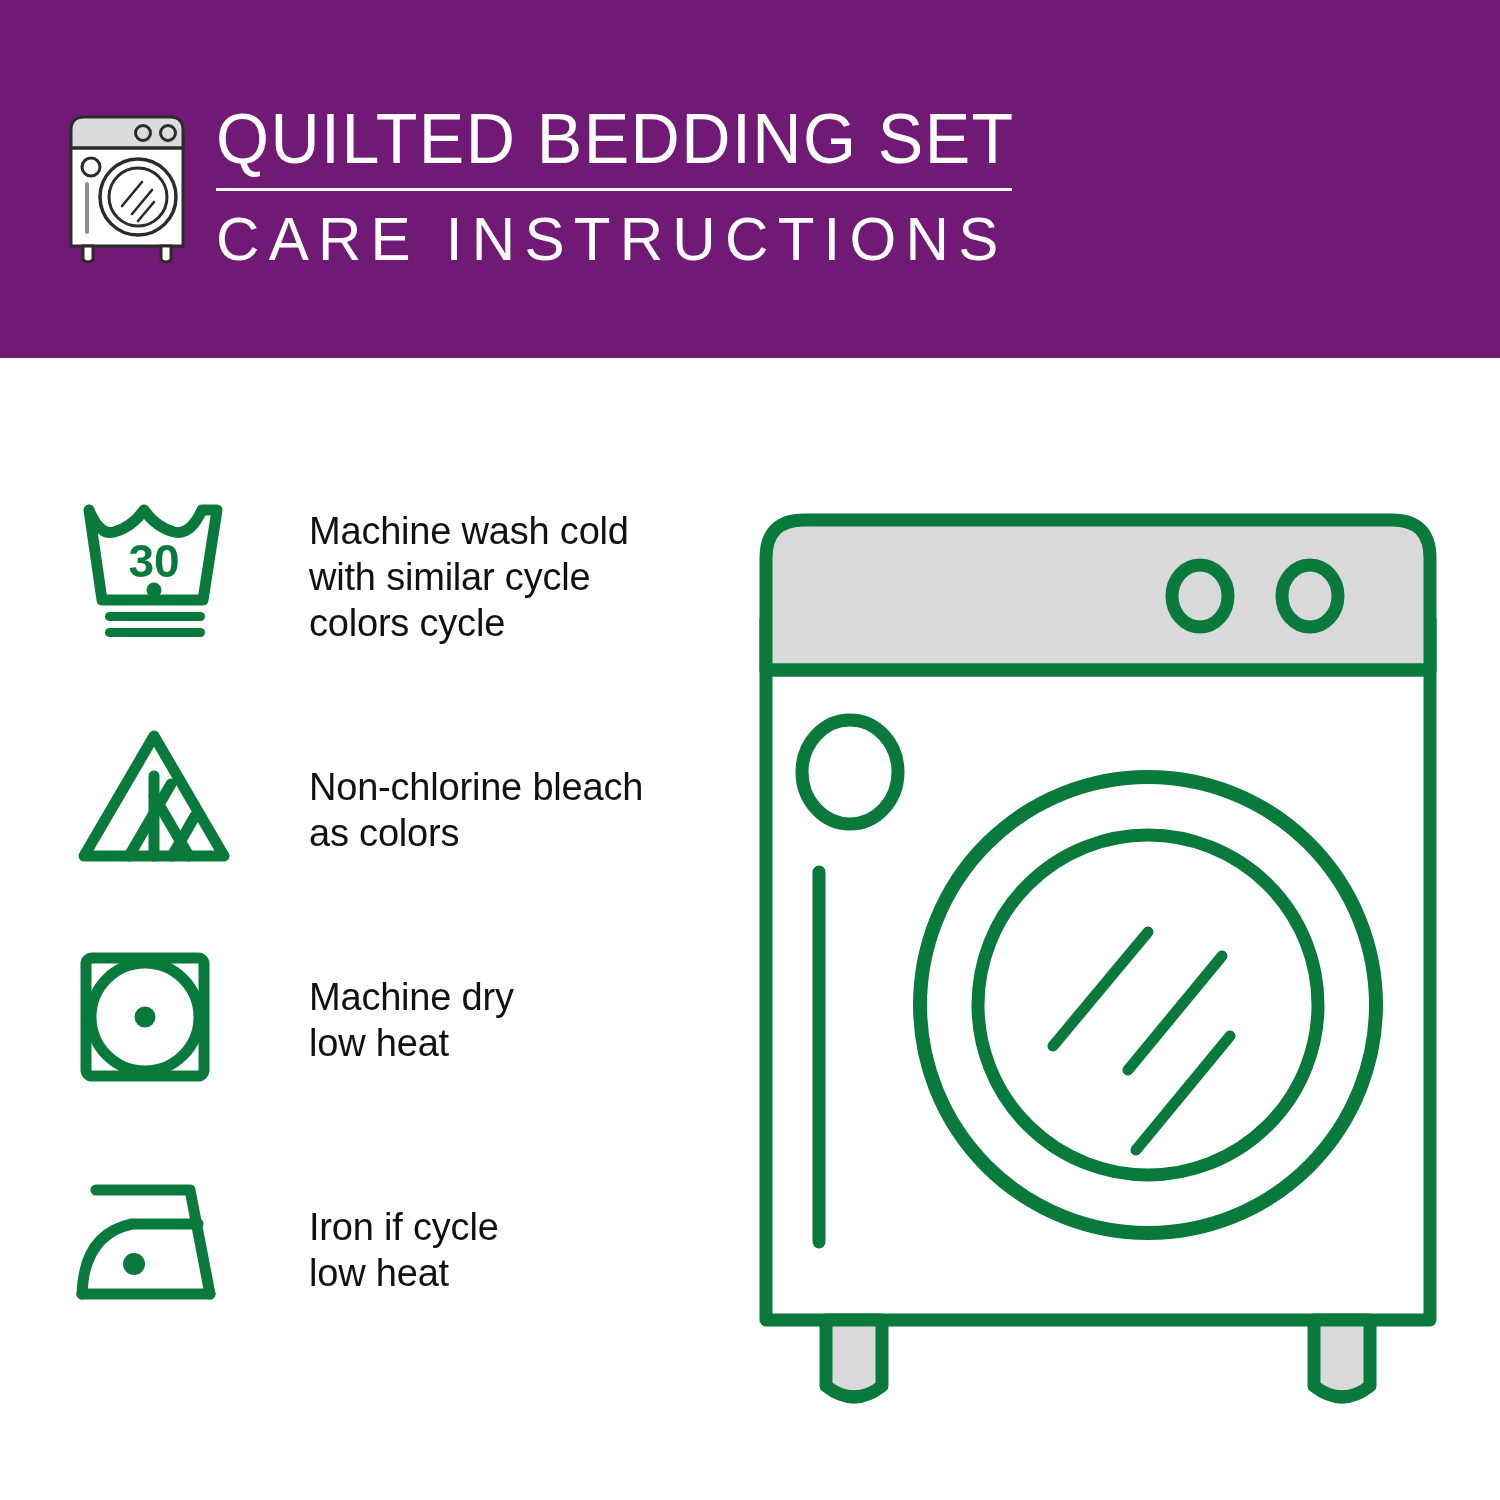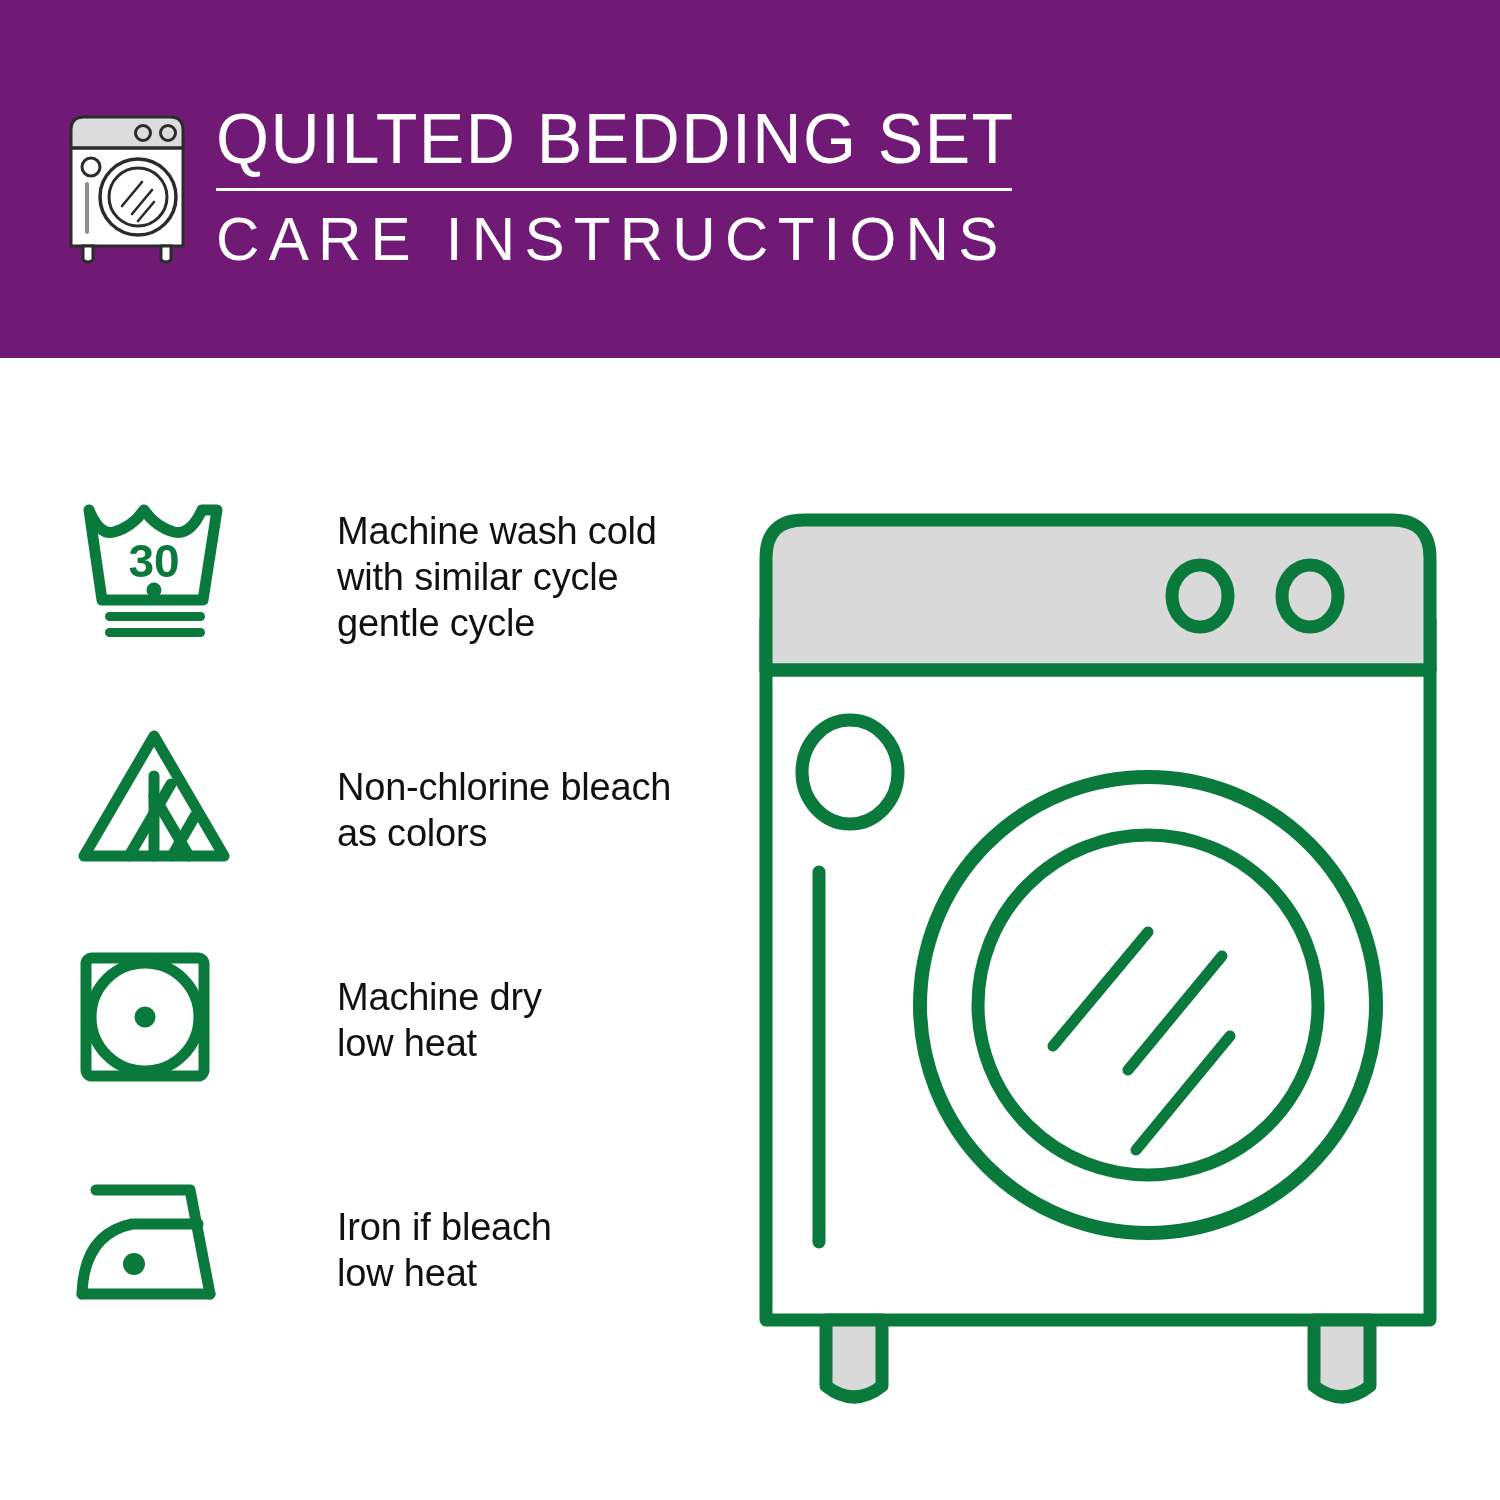--- a/index.html
+++ b/index.html
@@ -95,21 +95,21 @@
   .care-text {
     margin-left: 72px;
     margin-top: 20px;
     color: #111111;
     font-family: "Liberation Sans", sans-serif;
     font-weight: 400;
     font-size: 38px;
     line-height: 46px;
     letter-spacing: -0.2px;
   }
-  .care-text .ln { display: block; white-space: nowrap; margin-left: 28px; }
+  .care-text .ln { display: block; white-space: nowrap; }
 
   
   .care-row.row-wash   .care-text { margin-top: 18px; }
   .care-row.row-bleach .care-symbol { padding-top: 12px; }
   .care-row.row-bleach .care-text { margin-top: 52px; }
   .care-row.row-dry    .care-symbol { padding-top: 10px; }
   .care-row.row-dry    .care-text { margin-top: 40px; }
   .care-row.row-iron   .care-symbol { padding-top: 18px; }
   .care-row.row-iron   .care-text { margin-top: 48px; }
 
@@ -178,21 +178,21 @@
 
           <circle cx="82" cy="100" r="7.5" fill="#0a7a3c"></circle>
 
           <rect x="33" y="122" width="100" height="9" rx="4.5" fill="#0a7a3c"></rect>
           <rect x="33" y="138" width="100" height="9" rx="4.5" fill="#0a7a3c"></rect>
         </svg>
       </div>
       <div class="care-text">
         <span class="ln">Machine wash cold</span>
         <span class="ln">with similar cycle</span>
-        <span class="ln">gentle cycle</span>
+        <span class="ln">colors cycle</span>
       </div>
     </div>
 
     <div class="care-row row-bleach">
       <div class="care-symbol">
         <svg viewBox="0 0 165 150" width="165" height="150" aria-hidden="true">
           <g fill="none" stroke="#0a7a3c" stroke-width="11" stroke-linecap="round" stroke-linejoin="round">
 
             <path d="M82 12 L152 132 L12 132 Z"></path>
 
@@ -236,21 +236,21 @@
 
             <path d="M24 16 L118 16 L138 120"></path>
 
             <path d="M10 120 Q12 60 60 50 L126 50"></path>
             <path d="M10 120 L138 120"></path>
           </g>
           <circle cx="62" cy="90" r="11" fill="#0a7a3c"></circle>
         </svg>
       </div>
       <div class="care-text">
-        <span class="ln">Iron if bleach</span>
+        <span class="ln">Iron if cycle</span>
         <span class="ln">low heat</span>
       </div>
     </div>
 
   </div>
 
   <div class="machine-art">
     <svg viewBox="0 0 700 920" width="700" height="920" aria-hidden="true">
       <g stroke="#0a7a3c" stroke-linecap="round" stroke-linejoin="round">
 

